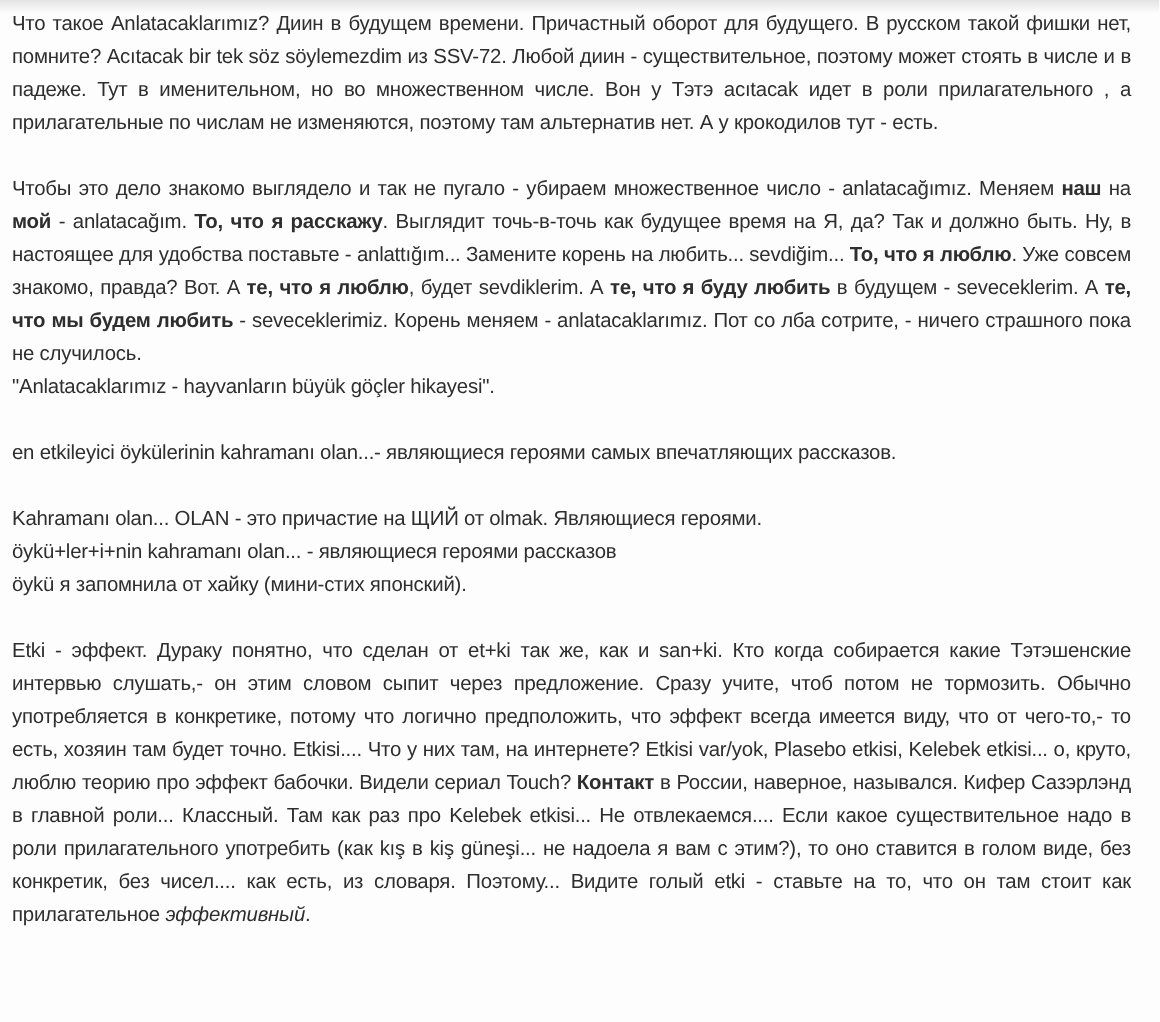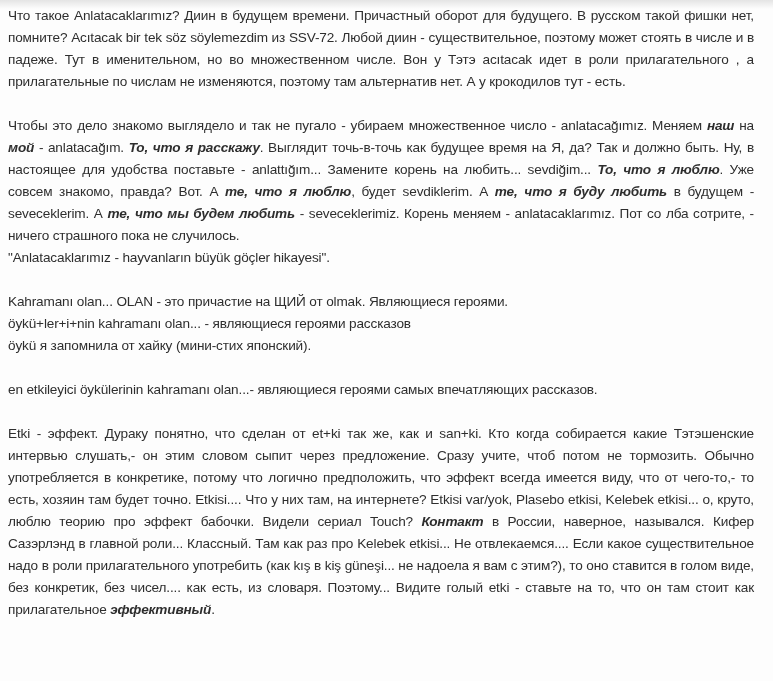--- a/index.html
+++ b/index.html
@@ -17,39 +17,39 @@
     font-family: "Liberation Sans", sans-serif;
     font-size: 13.6px;
     line-height: 22px;
     color: #2e2e2e;
     text-align: justify;
     letter-spacing: -0.15px;
   }
   .content p { margin: 0 12px 22px 0; }
   .content p.left { text-align: left; }
   .content span.line { display: block; }
-  .bi { font-weight: bold; font-style: italic; }
-  .i { font-style: italic; font-weight: bold; }
+  .bi { font-weight: bold; }
+  .i { font-style: italic; }
 </style>
 </head>
 <body>
 
 <div class="top-shadow"></div>
 
 <div class="content">
   <p><span>Что такое Anlatacaklarımız? Диин в будущем времени. Причастный оборот для будущего. В русском такой фишки нет, помните? Acıtacak bir tek söz söylemezdim из SSV-72.  Любой диин - существительное, поэтому может стоять в числе и в падеже. Тут в именительном, но во множественном числе. Вон у Тэтэ acıtacak идет в роли прилагательного , а прилагательные по числам не изменяются, поэтому там альтернатив нет. А у крокодилов тут - есть.</span></p>
 
   <p><span>Чтобы это дело знакомо выглядело и так не пугало - убираем множественное число - anlatacağımız. Меняем </span><span class="bi">наш</span><span> на </span><span class="bi">мой</span><span> - anlatacağım. </span><span class="bi">То, что я расскажу</span><span>. Выглядит точь-в-точь как будущее время на Я, да? Так и должно быть. Ну, в настоящее для удобства поставьте - anlattığım... Замените корень на любить... sevdiğim... </span><span class="bi">То, что я люблю</span><span>. Уже совсем знакомо, правда? Вот. А </span><span class="bi">те, что я люблю</span><span>, будет sevdiklerim. А </span><span class="bi">те, что я буду любить</span><span> в будущем - seveceklerim. А </span><span class="bi">те, что мы будем любить</span><span> - seveceklerimiz. Корень меняем - anlatacaklarımız. Пот со лба сотрите, - ничего страшного пока не случилось.</span><span class="line" style="text-align:left">"Anlatacaklarımız - hayvanların büyük göçler hikayesi".</span></p>
 
   <p class="left">
+    <span class="line">en etkileyici öykülerinin kahramanı olan...- являющиеся героями самых впечатляющих рассказов.</span>
+  </p>
+
+  <p class="left">
     <span class="line">Kahramanı olan... OLAN - это причастие на ЩИЙ от olmak. Являющиеся героями.</span>
     <span class="line">öykü+ler+i+nin kahramanı olan... - являющиеся героями рассказов</span>
     <span class="line">öykü я запомнила от хайку (мини-стих японский).</span>
-  </p>
-
-  <p class="left">
-    <span class="line">en etkileyici öykülerinin kahramanı olan...- являющиеся героями самых впечатляющих рассказов.</span>
   </p>
 
   <p><span>Etki - эффект. Дураку понятно, что сделан от et+ki так же, как и san+ki. Кто когда собирается какие Тэтэшенские интервью слушать,- он этим словом сыпит через предложение. Сразу учите, чтоб потом не тормозить. Обычно употребляется в конкретике, потому что логично предположить, что эффект всегда имеется виду, что от чего-то,- то есть, хозяин там будет точно. Etkisi.... Что у них там, на интернете? Etkisi var/yok, Plasebo etkisi, Kelebek etkisi... о, круто, люблю теорию про эффект бабочки. Видели сериал Touch? </span><span class="bi">Контакт</span><span> в России, наверное, назывался. Кифер Сазэрлэнд в главной роли... Классный. Там как раз про Kelebek etkisi... Не отвлекаемся.... Если какое существительное надо в роли прилагательного употребить (как kış в kiş güneşi... не надоела я вам с этим?), то оно ставится в голом виде, без конкретик, без чисел.... как есть, из словаря. Поэтому... Видите голый etki - ставьте на то, что он там стоит как прилагательное </span><span class="i">эффективный</span><span>.</span></p>
 
 
 </div>
 
 </body></html>

